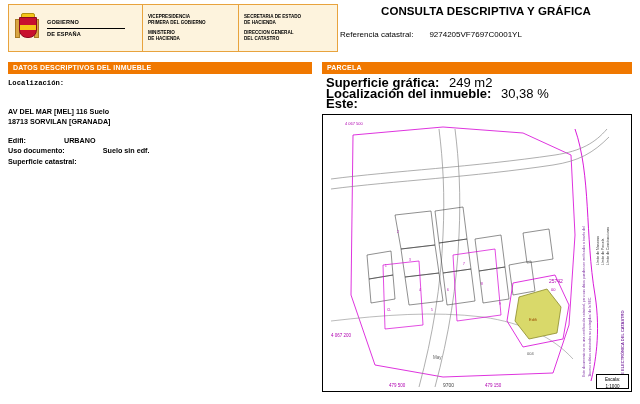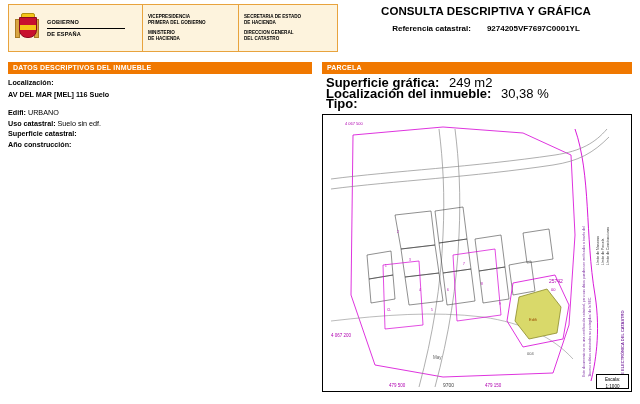--- a/index.html
+++ b/index.html
@@ -134,24 +134,24 @@
     width: 292px;
     text-align: center;
   }
   .title-block .t1, .title-block .t2 {
     font-size: 11.5px;
     font-weight: bold;
     line-height: 15px;
     letter-spacing: 0.1px;
   }
   .refcat {
-    margin-top: 5px;
+    margin-top: 11px;
     font-size: 8px;
-    font-weight: bold;
-    text-align: center;
+    font-weight: normal;
+    text-align: left;
   }
   .refcat .lbl { margin-right: 16px; }
 
   
   .bar {
     position: absolute;
     height: 12px;
     background: #f07800;
     color: #ffffff;
     font-size: 7px;
@@ -167,22 +167,22 @@
   
   .left-panel {
     position: absolute;
     left: 8px; top: 78px;
     width: 304px;
     font-size: 7.2px;
     line-height: 10.5px;
   }
   .left-panel .kv { margin-bottom: 0; }
   .left-panel .k { font-weight: bold; }
-  .left-panel .v { font-weight: normal; }
-  .left-panel .loc-head { font-weight: bold; margin-bottom: 1px; }
+  .left-panel .v { font-weight: bold; margin-left: 36px; }
+  .left-panel .loc-head { font-weight: bold; margin-bottom: 18px; font-family: Liberation Mono, monospace; }
   .left-panel .addr { font-weight: bold; }
   .left-panel .spacer { height: 8px; }
 
   
   .right-panel {
     position: absolute;
     left: 326px; top: 78px;
     width: 306px;
     font-size: 13px;
     line-height: 10.5px;
@@ -264,50 +264,47 @@
       </div>
     </div>
   </div>
 
   <div class="bar" id="bar-left">DATOS DESCRIPTIVOS DEL INMUEBLE</div>
   <div class="bar" id="bar-right">PARCELA</div>
 
   <div class="left-panel">
     <div class="loc-head">Localización:</div>
     <div class="addr">AV DEL MAR [MEL] 116 Suelo</div>
+    <div class="addr">18713 SORVILAN [GRANADA]</div>
     <div class="spacer"></div>
     <div class="kv">
       <span class="k">Edifi:</span>
       <span class="v">URBANO</span>
     </div>
     <div class="kv">
-      <span class="k">Uso catastral:</span>
+      <span class="k">Uso documento:</span>
       <span class="v">Suelo sin edf.</span>
     </div>
     <div class="kv">
       <span class="k">Superficie catastral:</span>
       <span class="v"></span>
     </div>
-    <div class="kv">
-      <span class="k">Año construcción:</span>
-      <span class="v"></span>
-    </div>
   </div>
 
   <div class="right-panel">
     <div class="kv">
       <span class="k">Superficie gráfica:</span>
       <span class="v">249 m2</span>
     </div>
     <div class="kv">
       <span class="k">Localización del inmueble:</span>
       <span class="v">30,38 %</span>
     </div>
     <div class="kv">
-      <span class="k">Tipo:</span>
+      <span class="k">Este:</span>
       <span class="v"></span>
     </div>
   </div>
 
   <div class="map-frame">
     <svg class="map-svg" width="308" height="276" viewBox="0 0 308 276" xmlns="http://www.w3.org/2000/svg">
 
       <rect x="0" y="0" width="308" height="276" fill="#ffffff"></rect>
 
       <path d="M 30 20 L 120 12 L 200 18 L 248 40 L 252 120 L 246 210 L 230 258 L 120 262 L 52 250 L 28 180 Z" fill="none" stroke="#d500d5" stroke-width="0.8"></path>

